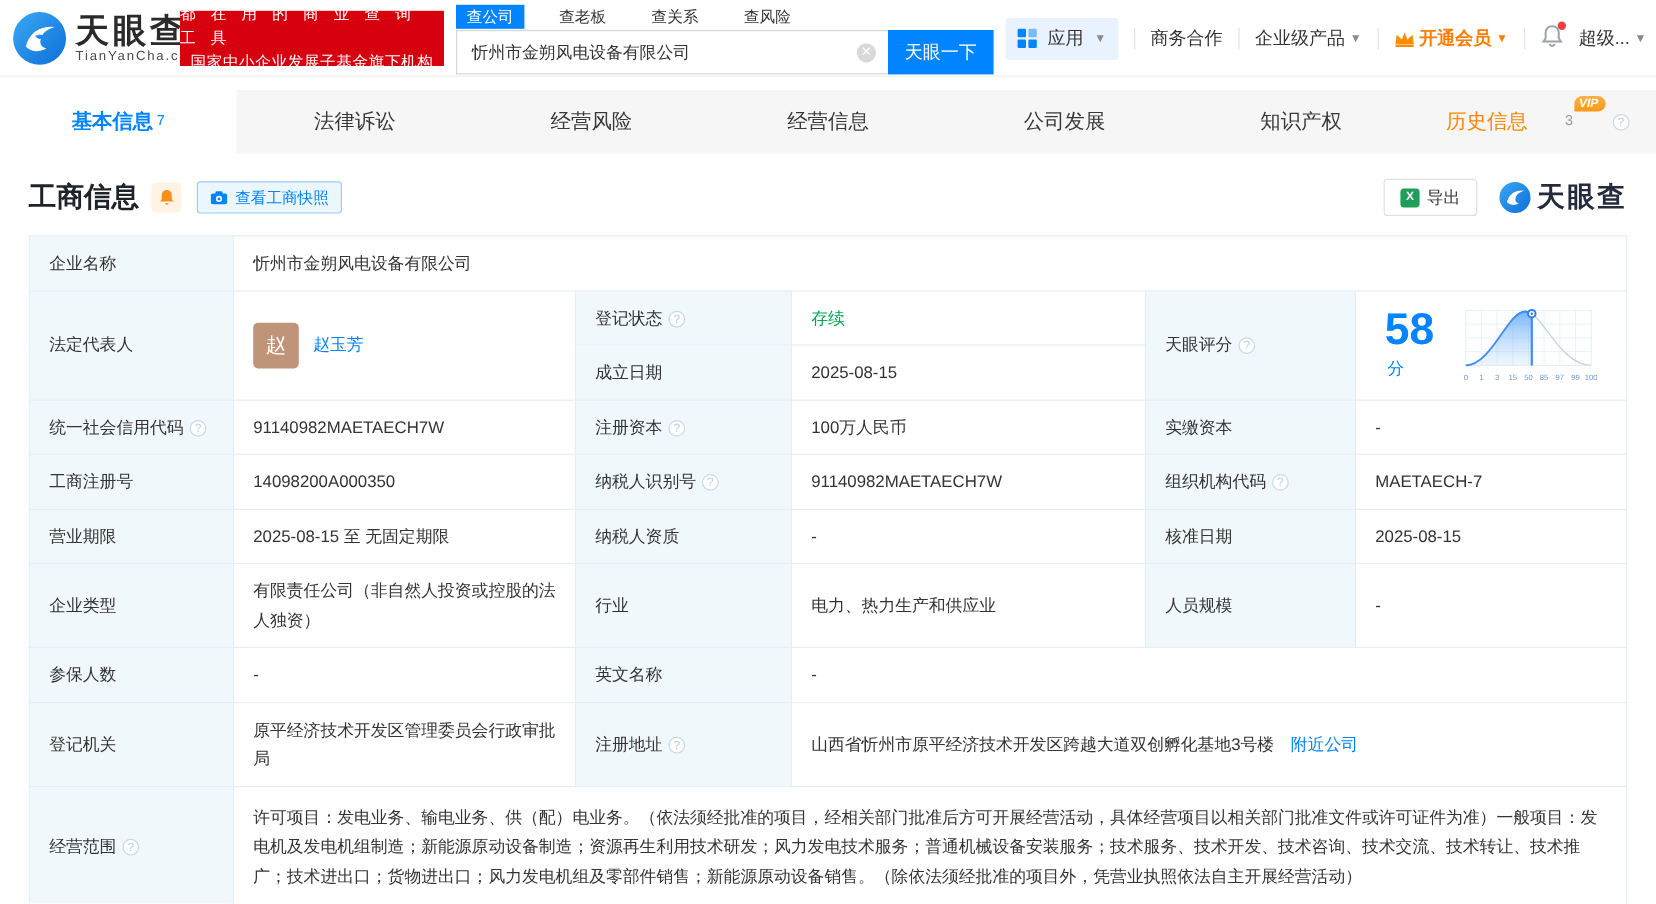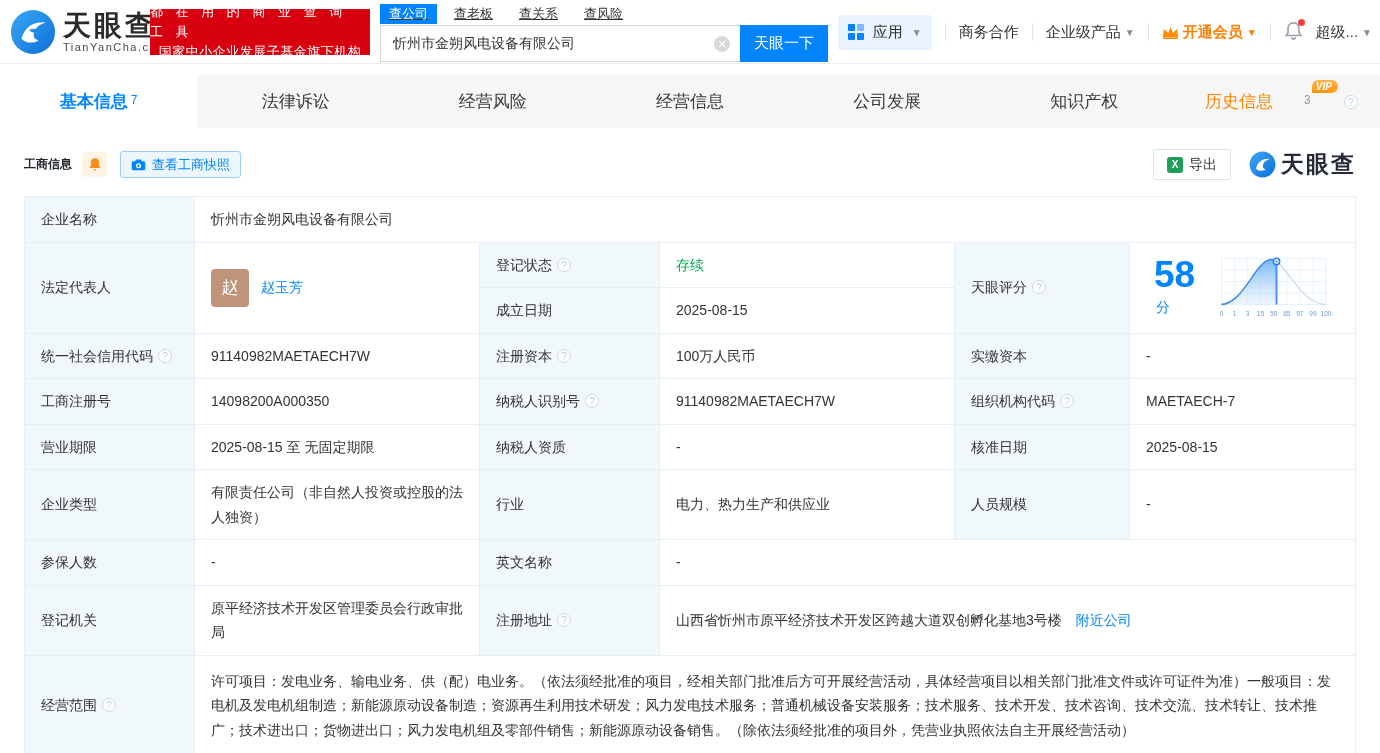--- a/index.html
+++ b/index.html
@@ -13,21 +13,21 @@
   .logo-cn { font-size:28px; font-weight:bold; color:#2a2a2a; letter-spacing:3px; line-height:1.05; }
   .logo-en { font-size:11px; color:#4a4a4a; letter-spacing:1.5px; }
 
   .banner { position:absolute; left:150px; top:9px; width:220px; height:46px; background:#d6000f;
     color:#fff; display:flex; flex-direction:column; justify-content:center; align-items:center;
     font-size:13px; line-height:1.55; }
   .banner .l1 { letter-spacing:4.5px; }
   .banner .l2 { letter-spacing:0.5px; }
 
   .search { position:absolute; left:380px; top:3px; }
-  .search-tabs { display:flex; align-items:center; gap:8px; height:21px; font-size:13px;text-decoration:underline; }
+  .search-tabs { display:flex; align-items:center; gap:20px; height:21px; font-size:13px; }
   .search-tab { padding:1px 9px; color:#333; cursor:pointer; }
   .search-tab.active { background:#0084ff; color:#fff; }
   .search-row { display:flex; margin-top:1px; }
   .search-box { position:relative; }
   .search-input { width:360px; height:37px; border:1px solid #d6d6d6; border-right:none;
     padding:0 32px 0 12px; font-size:14px; color:#333; outline:none;
     font-family:"Liberation Sans","DejaVu Sans",sans-serif; }
   .clear-icon { position:absolute; right:10px; top:11px; width:16px; height:16px; border-radius:50%;
     background:#d9d9d9; color:#fff; font-size:11px; line-height:16px; text-align:center; cursor:pointer; }
   .search-btn { width:88px; height:37px; background:#0084ff; color:#fff; border:none; font-size:15px;
@@ -58,21 +58,21 @@
   .tab.history sup.cnt { color:#9a9a9a; }
   .vip-badge { position:absolute; top:5px; right:42px; background:linear-gradient(180deg,#ffb14a,#ff9712);
     color:#fff; font-size:10px; font-weight:bold; font-style:italic; padding:1px 6px 1px 4px;
     border-radius:7px 7px 7px 0; }
   .help { display:inline-block; width:14px; height:14px; border:1px solid #c9d9e6; border-radius:50%;
     color:#b9cfdf; font-size:10px; line-height:13px; text-align:center; margin-left:5px;
     vertical-align:1px; cursor:pointer; background:#fff; }
 
   
   .section-head { display:flex; align-items:center; margin:21px 24px 13px 24px; }
-  .section-title { font-size:12px; font-weight:bold; color:#1f2329; }
+  .section-title { font-size:23px; font-weight:bold; color:#1f2329; }
   .bell-chip { width:25px; height:25px; background:#fff3e3; border-radius:4px; margin-left:10px;
     display:flex; align-items:center; justify-content:center; cursor:pointer; }
   .snapshot-btn { margin-left:13px; height:27px; padding:0 10px; background:#ecf6ff; border:1px solid #9fccff;
     border-radius:3px; color:#0084ff; font-size:13px; display:flex; align-items:center; gap:6px; cursor:pointer; }
   .head-right { margin-left:auto; display:flex; align-items:center; gap:18px; }
   .export-btn { height:31px; padding:0 13px; background:#fff; border:1px solid #e0e0e0; border-radius:3px;
     color:#333; font-size:14px; display:flex; align-items:center; gap:6px; cursor:pointer; }
   .xls-icon { width:16px; height:16px; background:#1e9e5a; border-radius:3px; color:#fff; font-size:10px;
     font-weight:bold; line-height:16px; text-align:center; }
   .watermark { display:flex; align-items:center; gap:5px; }

